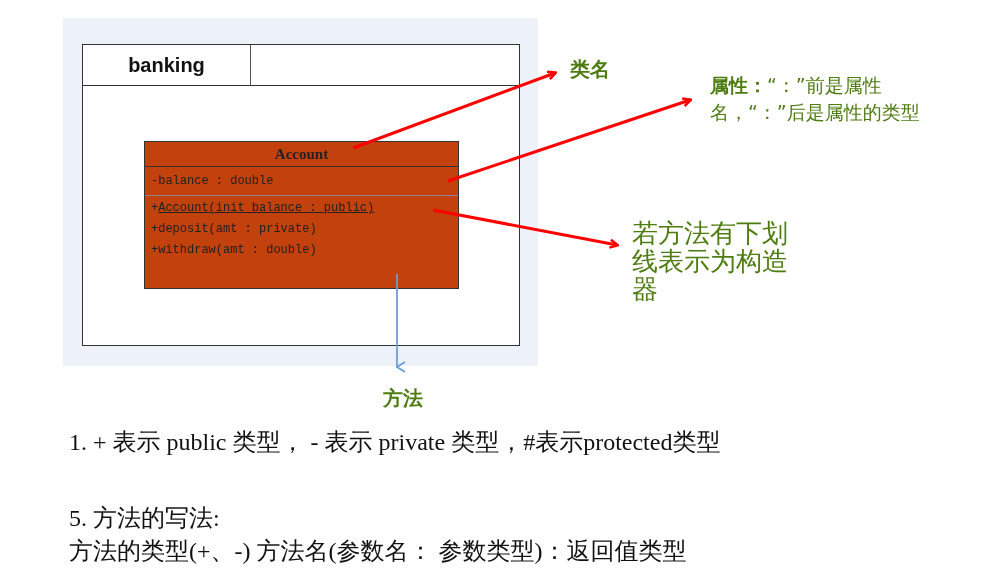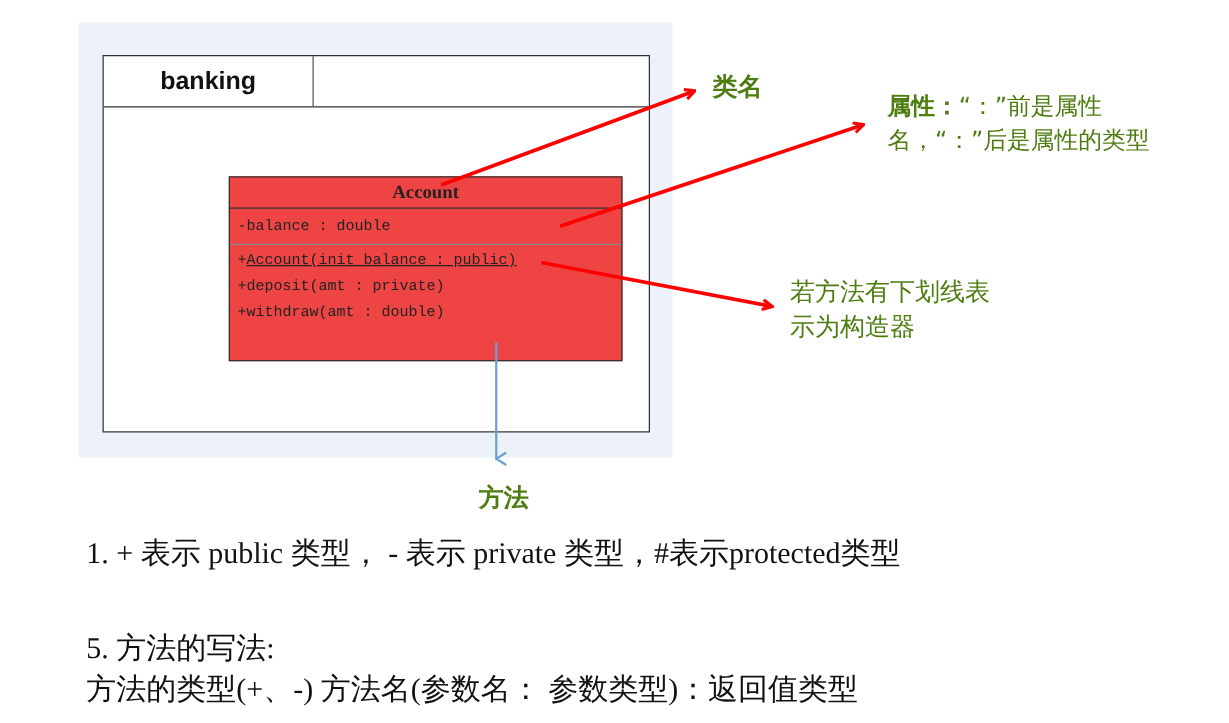--- a/index.html
+++ b/index.html
@@ -21,42 +21,42 @@
     border-right: 1px solid #555; box-sizing: border-box;
     display: flex; align-items: center; justify-content: center;
     font-family: "Liberation Sans", sans-serif; font-weight: bold; font-size: 20px; color: #111;
   }
   .package-header-line {
     position: absolute; left: 0; top: 40px; width: 100%; height: 0;
     border-top: 1.5px solid #333;
   }
   .class-box {
     position: absolute; left: 144px; top: 141px; width: 315px; height: 148px;
-    border: 1.5px solid #333; background: #ef4444; box-sizing: border-box;
-    font-family: "Liberation Mono", monospace; color: #222; margin-left: 39px;
+    border: 1.5px solid #333; background: #c2410c; box-sizing: border-box;
+    font-family: "Liberation Mono", monospace; color: #222;
   }
   .class-name {
     height: 25px; border-bottom: 1.5px solid #333; box-sizing: border-box;
     text-align: center; font-family: "Liberation Serif", serif; font-weight: bold;
     font-size: 15px; line-height: 24px;
   }
   .attrs {
     height: 29px; border-bottom: 1px solid #888; box-sizing: border-box;
     padding-left: 6px; font-size: 12px; line-height: 29px;
   }
   .methods { padding-left: 6px; padding-top: 2px; font-size: 12px; }
   .method { height: 21px; line-height: 21px; white-space: pre; }
   .method.ctor .ul { text-decoration: underline; }
   .label {
     position: absolute; color: #4d7c0f; font-family: "DejaVu Sans", sans-serif;
   }
   .lbl-classname { left: 570px; top: 56px; font-size: 20px; font-weight: bold; }
   .lbl-attr { left: 710px; top: 72px; font-size: 19px; line-height: 27px; width: 240px; }
   .lbl-attr b { font-weight: bold; }
-  .lbl-ctor { left: 632px; top: 219px; font-size: 20px; line-height: 28px; width: 170px; }
+  .lbl-ctor { left: 632px; top: 219px; font-size: 26px; line-height: 28px; width: 170px; }
   .lbl-method { left: 383px; top: 385px; font-size: 20px; font-weight: bold; }
   .note {
     position: absolute; left: 69px; font-family: Liberation Serif, serif;
     font-size: 24px; color: #111; white-space: nowrap;
   }
   .note1 { top: 426px; }
   .note2 { top: 502px; }
   .note3 { top: 535px; }
   svg.overlay { position: absolute; left: 0; top: 0; pointer-events: none; }
 </style>

